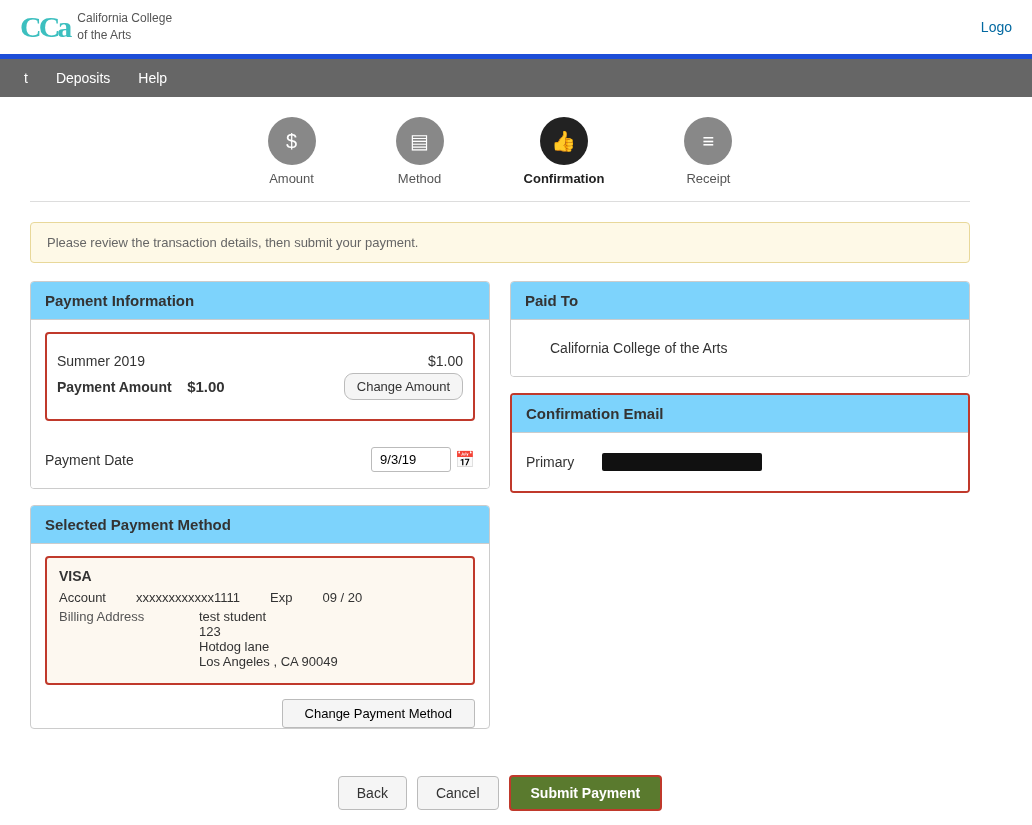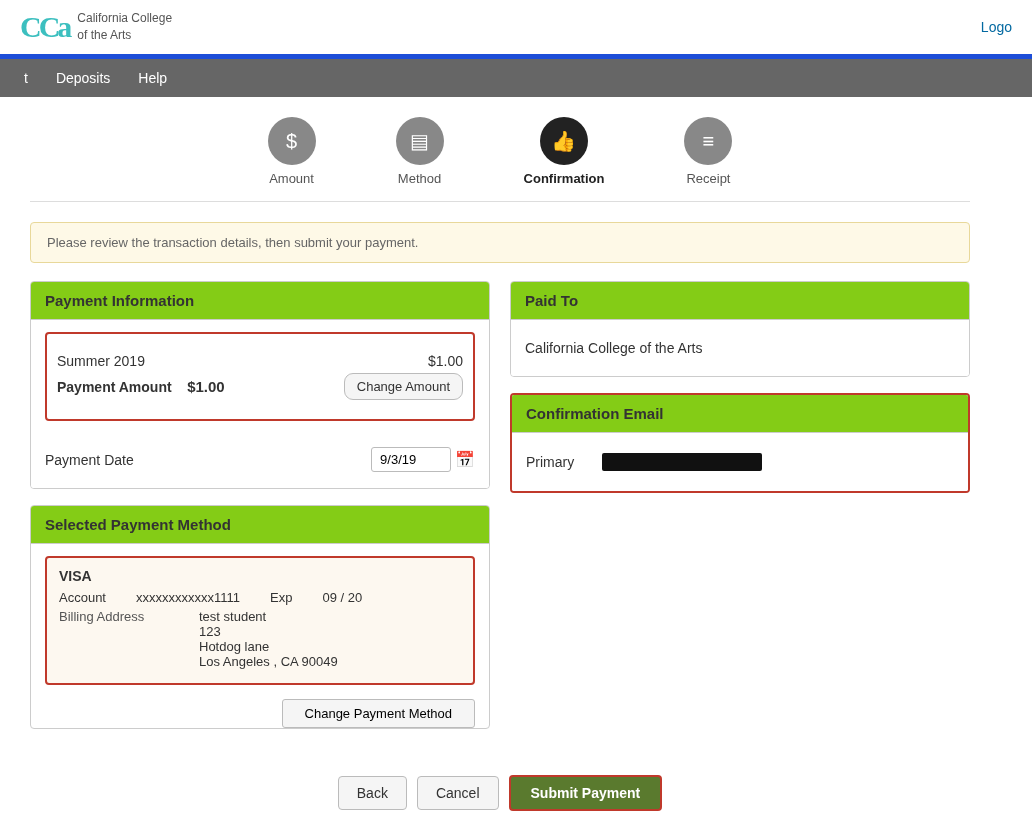--- a/index.html
+++ b/index.html
@@ -115,21 +115,21 @@
     .col-right { flex: 1; }
 
     
     .card {
       border: 1px solid #ccc;
       border-radius: 4px;
       overflow: hidden;
       margin-bottom: 16px;
     }
     .card-header {
-      background: #84cc16;
+      background: #7dd3fc;
       padding: 10px 14px;
       font-size: 15px;
       font-weight: bold;
       border-bottom: 1px solid #ccc;
     }
     .card-body {
       padding: 12px 14px;
       background: #fff;
     }
     .payment-row-inner {
@@ -182,20 +182,21 @@
     .calendar-icon {
       font-size: 16px;
       color: #555;
       cursor: pointer;
     }
 
     
     .paid-to-value {
       font-size: 14px;
       padding: 8px 0;
+      margin-left: 25px;
     }
 
     
     .confirm-card {
       border: 2px solid #c0392b;
       border-radius: 4px;
       overflow: hidden;
     }
     .confirm-row {
       display: flex;

